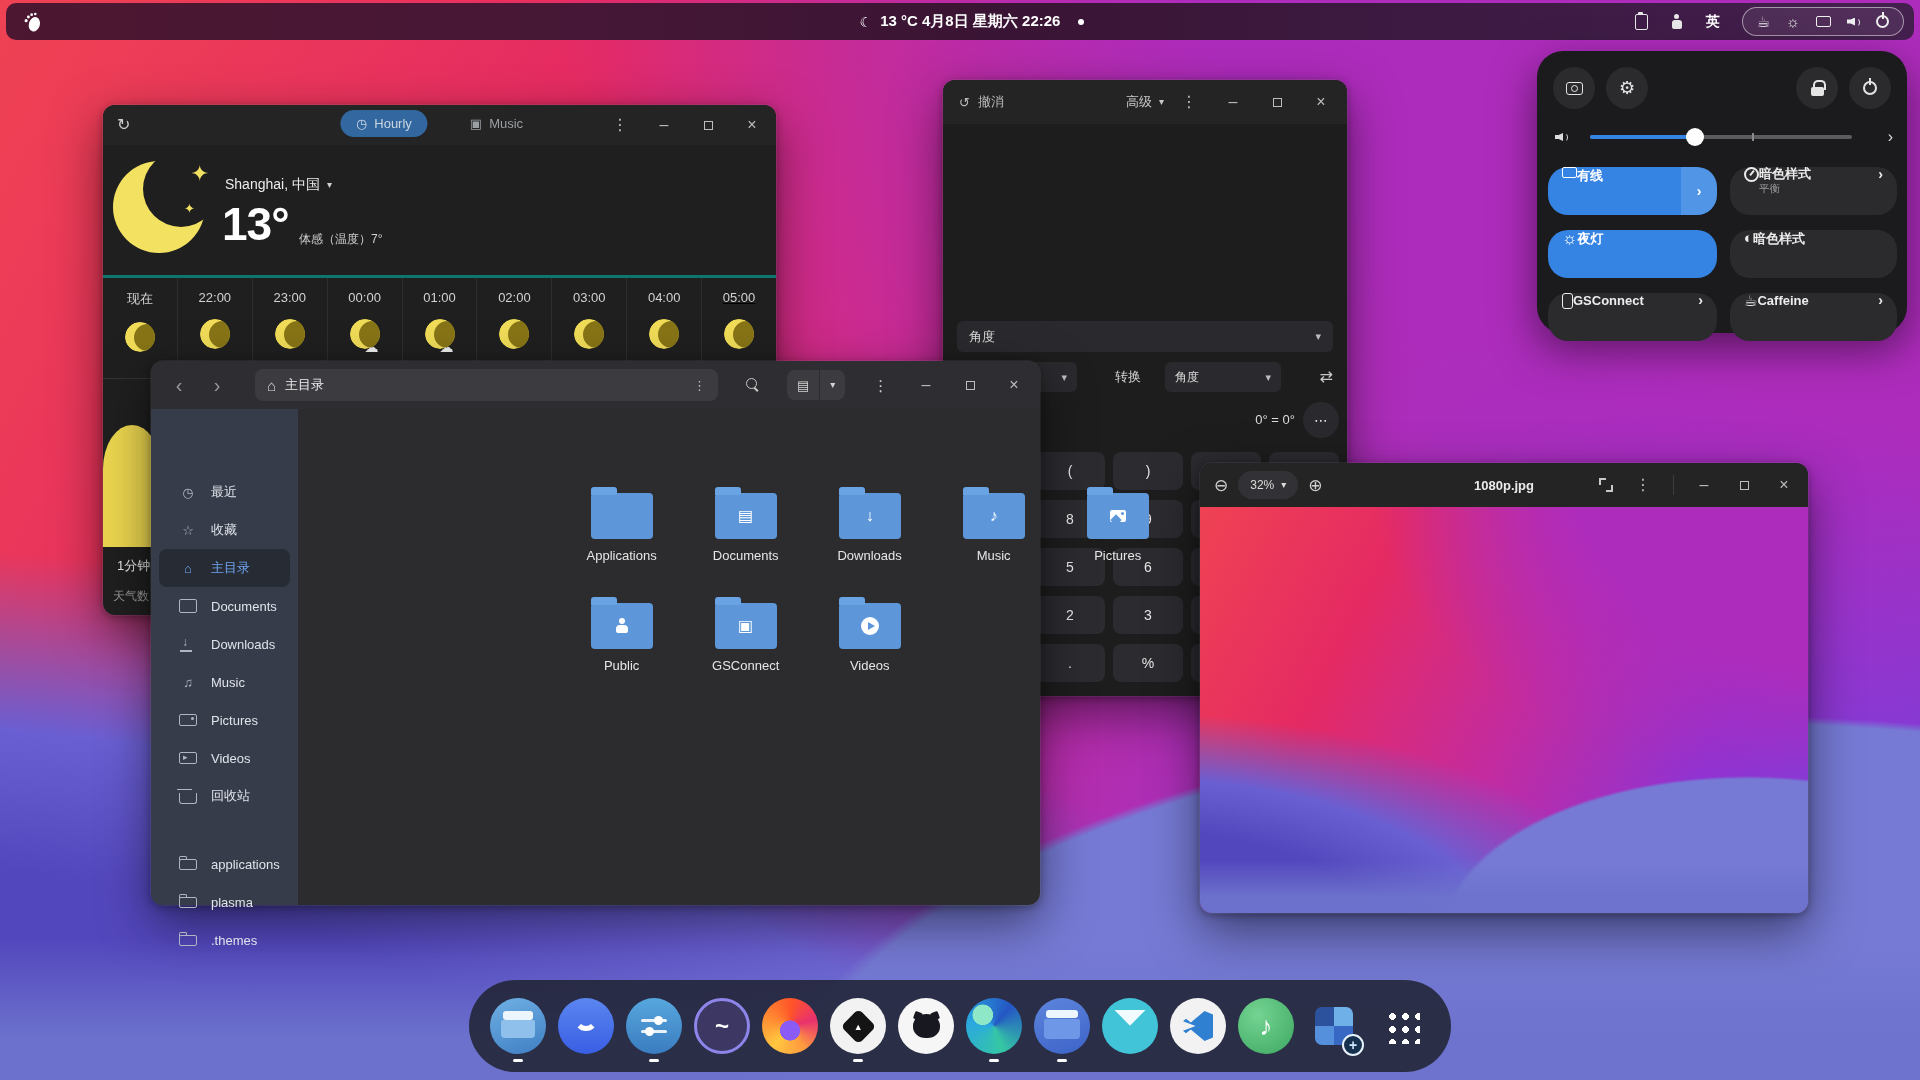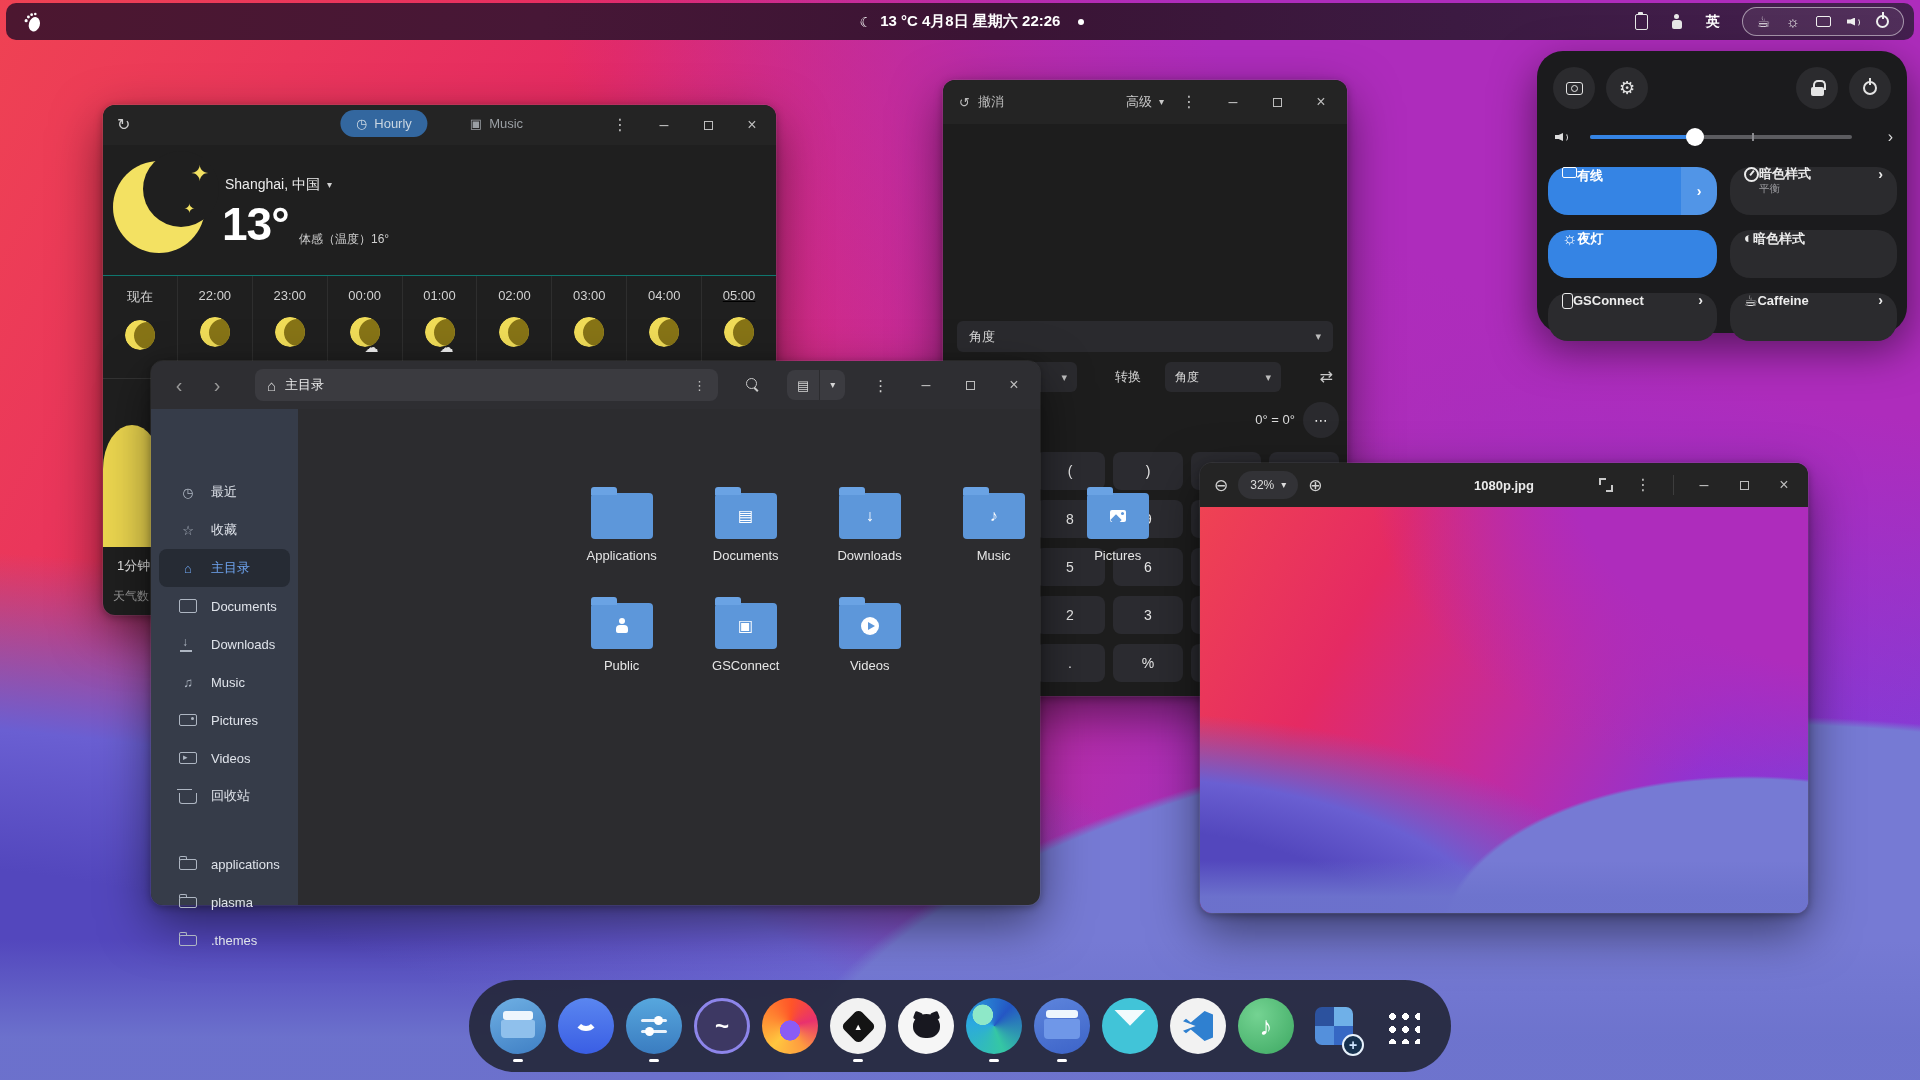--- a/index.html
+++ b/index.html
@@ -78,21 +78,21 @@
   .wx-tab.active{background:#33679f;color:#c9d6e2;}
   .wx-hero{position:absolute;left:10px;top:56px;}
   .moon-lg{width:92px;height:92px;position:relative;}
   .moon-lg::before{content:"";position:absolute;inset:0;background:#f3e162;border-radius:50%;}
   .moon-lg::after{content:"";position:absolute;width:76px;height:76px;right:-14px;top:-10px;background:#1f1f1f;border-radius:50%;}
   .moon-lg .s1{position:absolute;right:-4px;top:0;color:#f3e162;font-size:22px;z-index:2;}
   .moon-lg .s2{position:absolute;right:10px;top:40px;color:#f3e162;font-size:13px;z-index:2;}
   .wx-loc{position:absolute;left:122px;top:71px;display:flex;align-items:center;gap:7px;color:#ececec;font-size:14px;}
   .wx-temp{position:absolute;left:119px;top:92px;color:#fff;font-size:46px;font-weight:800;letter-spacing:-1px;}
   .wx-feels{position:absolute;left:196px;top:126px;color:#cfcfcf;font-size:12px;}
-  .wx-strip{position:absolute;left:0;top:170px;width:100%;height:104px;border-top:1px solid #0f766e;border-bottom:1px solid #333;display:flex;}
+  .wx-strip{position:absolute;left:0;top:170px;width:100%;height:104px;border-top:3px solid #0f766e;border-bottom:1px solid #333;display:flex;}
   .wx-cell{flex:1;border-right:1px solid #2e2e2e;display:flex;flex-direction:column;align-items:center;padding-top:12px;gap:14px;}
   .wx-cell:last-child{border-right:none;text-decoration:underline;}
   .wx-time{font-size:13px;color:#d2d2d2;}
   .moon-sm{width:30px;height:30px;position:relative;border-radius:50%;overflow:hidden;}
   .moon-sm::before{content:"";position:absolute;inset:0;background:#f0dc58;border-radius:50%;}
   .moon-sm::after{content:"";position:absolute;left:9px;top:2px;width:27px;height:27px;background:#877416;border-radius:50%;}
   .wx-cloud{position:absolute;bottom:24px;margin-left:14px;color:#ececec;font-size:14px;z-index:2;}
   .wx-blob{position:absolute;left:0;top:320px;width:58px;height:122px;background:#ecd64f;border-radius:50% 50% 0 0/36% 36% 0 0;}
   .wx-updated{position:absolute;left:14px;top:452px;color:#e6e6e6;font-size:13px;}
   .wx-attrib{position:absolute;left:10px;top:483px;color:#969696;font-size:12px;}
@@ -251,21 +251,21 @@
       <div class="moon-lg">
         <span class="s1">✦</span>
         <span class="s2">✦</span>
       </div>
     </div>
     <div class="wx-loc">
       <span>Shanghai, 中国</span>
       <span class="gly" style="font-size:10px;color:#cfcfcf;">▾</span>
     </div>
     <div class="wx-temp">13°</div>
-    <div class="wx-feels">体感（温度）16°</div>
+    <div class="wx-feels">体感（温度）7°</div>
     <div class="wx-strip">
       <div class="wx-cell">
           <span class="wx-time">现在</span>
           <span class="moon-sm"></span>
         </div>
       <div class="wx-cell">
           <span class="wx-time">22:00</span>
           <span class="moon-sm"></span>
         </div>
       <div class="wx-cell">

